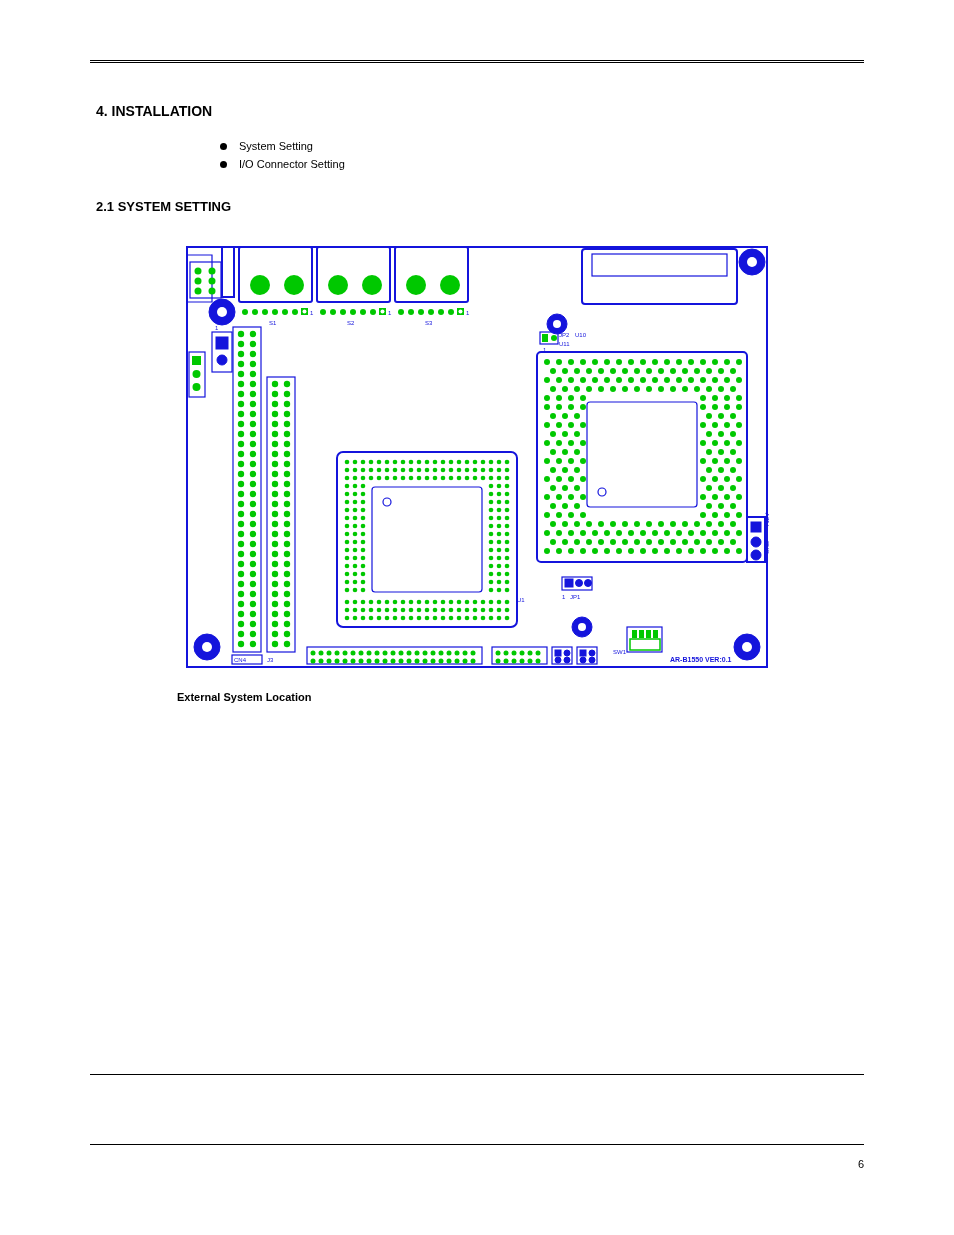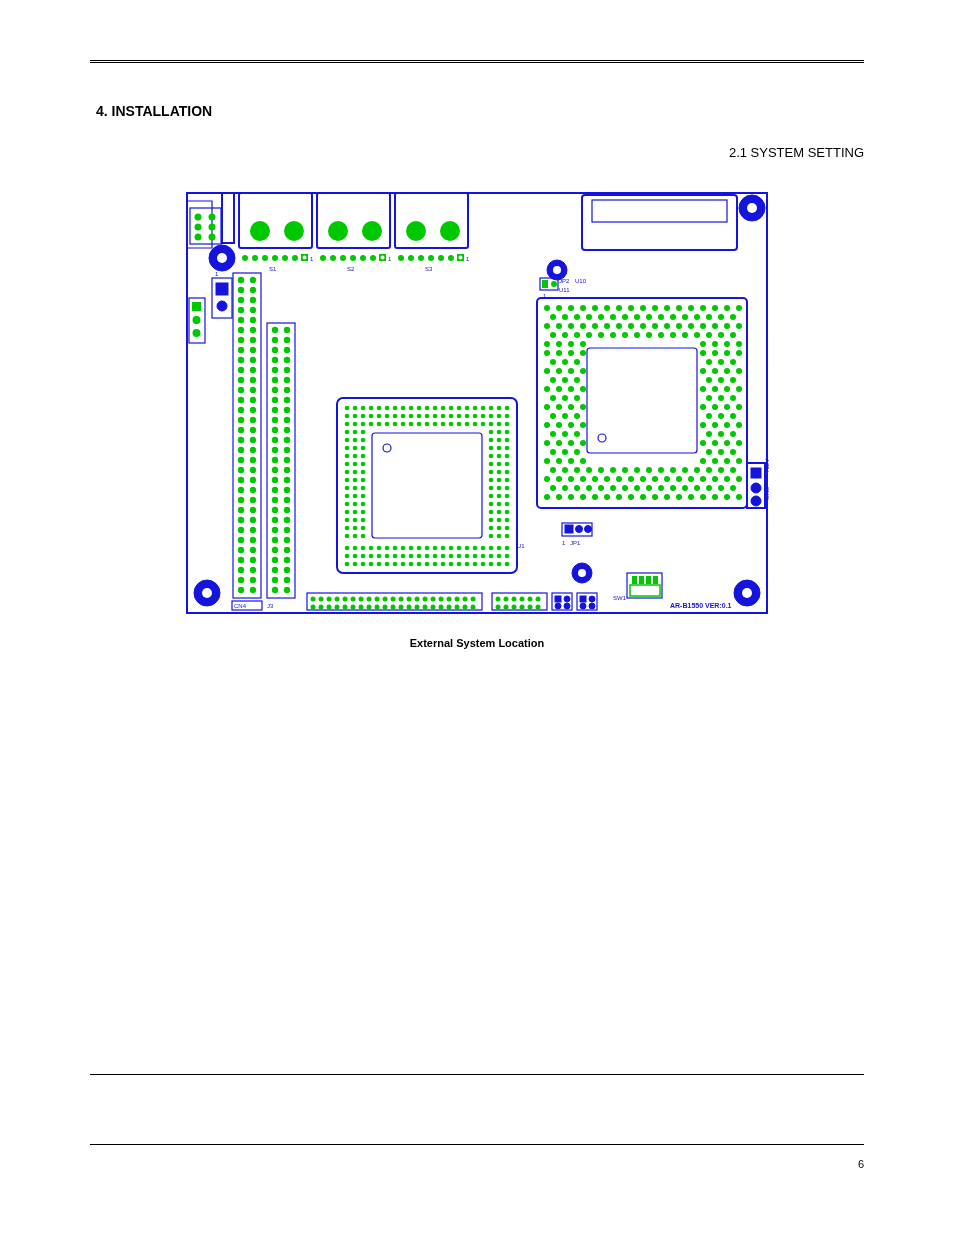--- a/index.html
+++ b/index.html
@@ -37,32 +37,30 @@
   .bullet-dot {
     width: 7px;
     height: 7px;
     background: #000;
     border-radius: 50%;
     margin-right: 12px;
     flex-shrink: 0;
   }
   .subhead {
     font-size: 13px;
-    font-weight: normal;
+    font-weight: bold;
     margin-left: 6px;
     margin-top: 26px;
     margin-bottom: 12px;
-    text-align: right;
   }
   .figure-wrap {
     width: 600px;
     margin: 18px auto 0 auto;
   }
   .figure-caption {
-    text-align: center;
     font-size: 11px;
     font-weight: bold;
     margin-top: 14px;
   }
   .bottom-rule {
     position: absolute;
     left: 90px;
     right: 90px;
     bottom: 160px;
     border: none;
@@ -96,20 +94,30 @@
   .txt-blue-sm { fill: #1414dc; font-family: Arial, sans-serif; font-size: 6px; }
 </style>
 </head>
 <body>
 
 <div class="page">
   <hr class="top-hr">
 
   <div class="section-heading">4. INSTALLATION</div>
 
+  <div class="bullets">
+    <div class="bullet-row">
+      <span class="bullet-dot"></span>
+      <span>System Setting</span>
+    </div>
+    <div class="bullet-row">
+      <span class="bullet-dot"></span>
+      <span>I/O Connector Setting</span>
+    </div>
+  </div>
 
   <div class="subhead">2.1 SYSTEM SETTING</div>
 
   <div class="figure-wrap">
     <svg class="pcb" viewBox="0 0 600 445" width="600" height="445">
 
       <path class="out" d="M 10 15 L 590 15 L 590 435 L 10 435 Z"></path>
 
       <path class="out-thin" d="M 10 23 L 35 23 L 35 70 L 10 70"></path>
 

